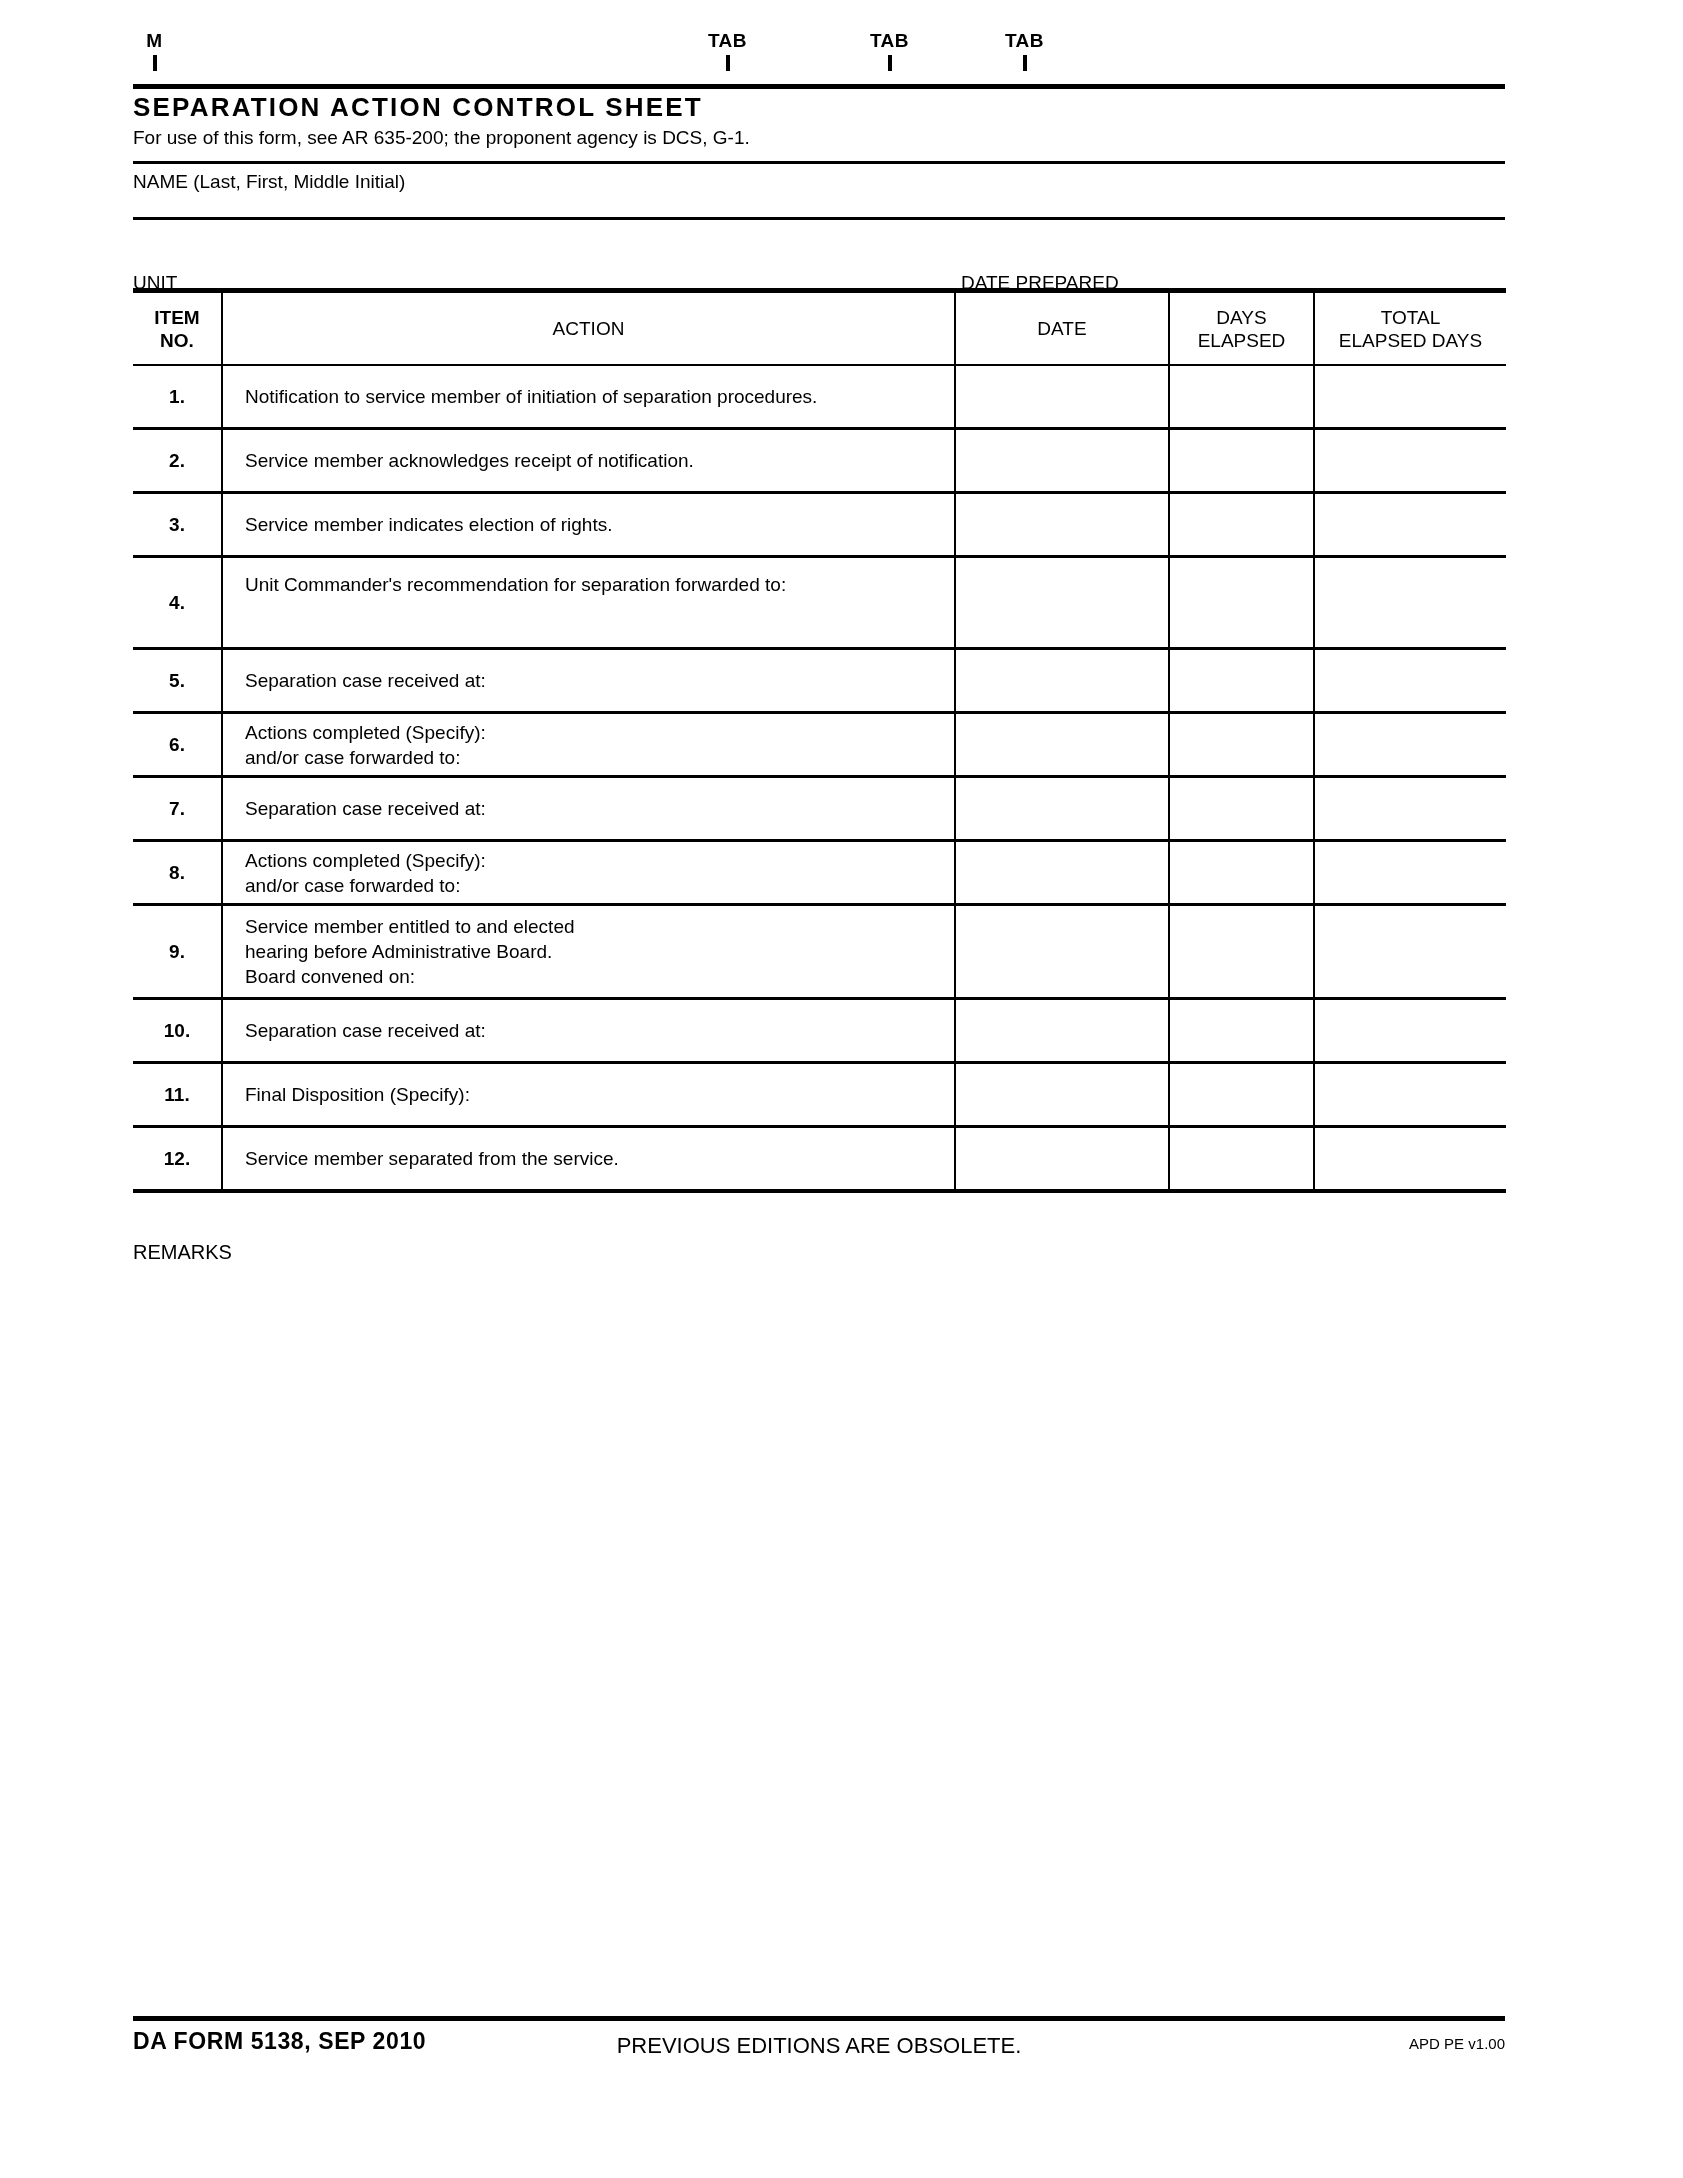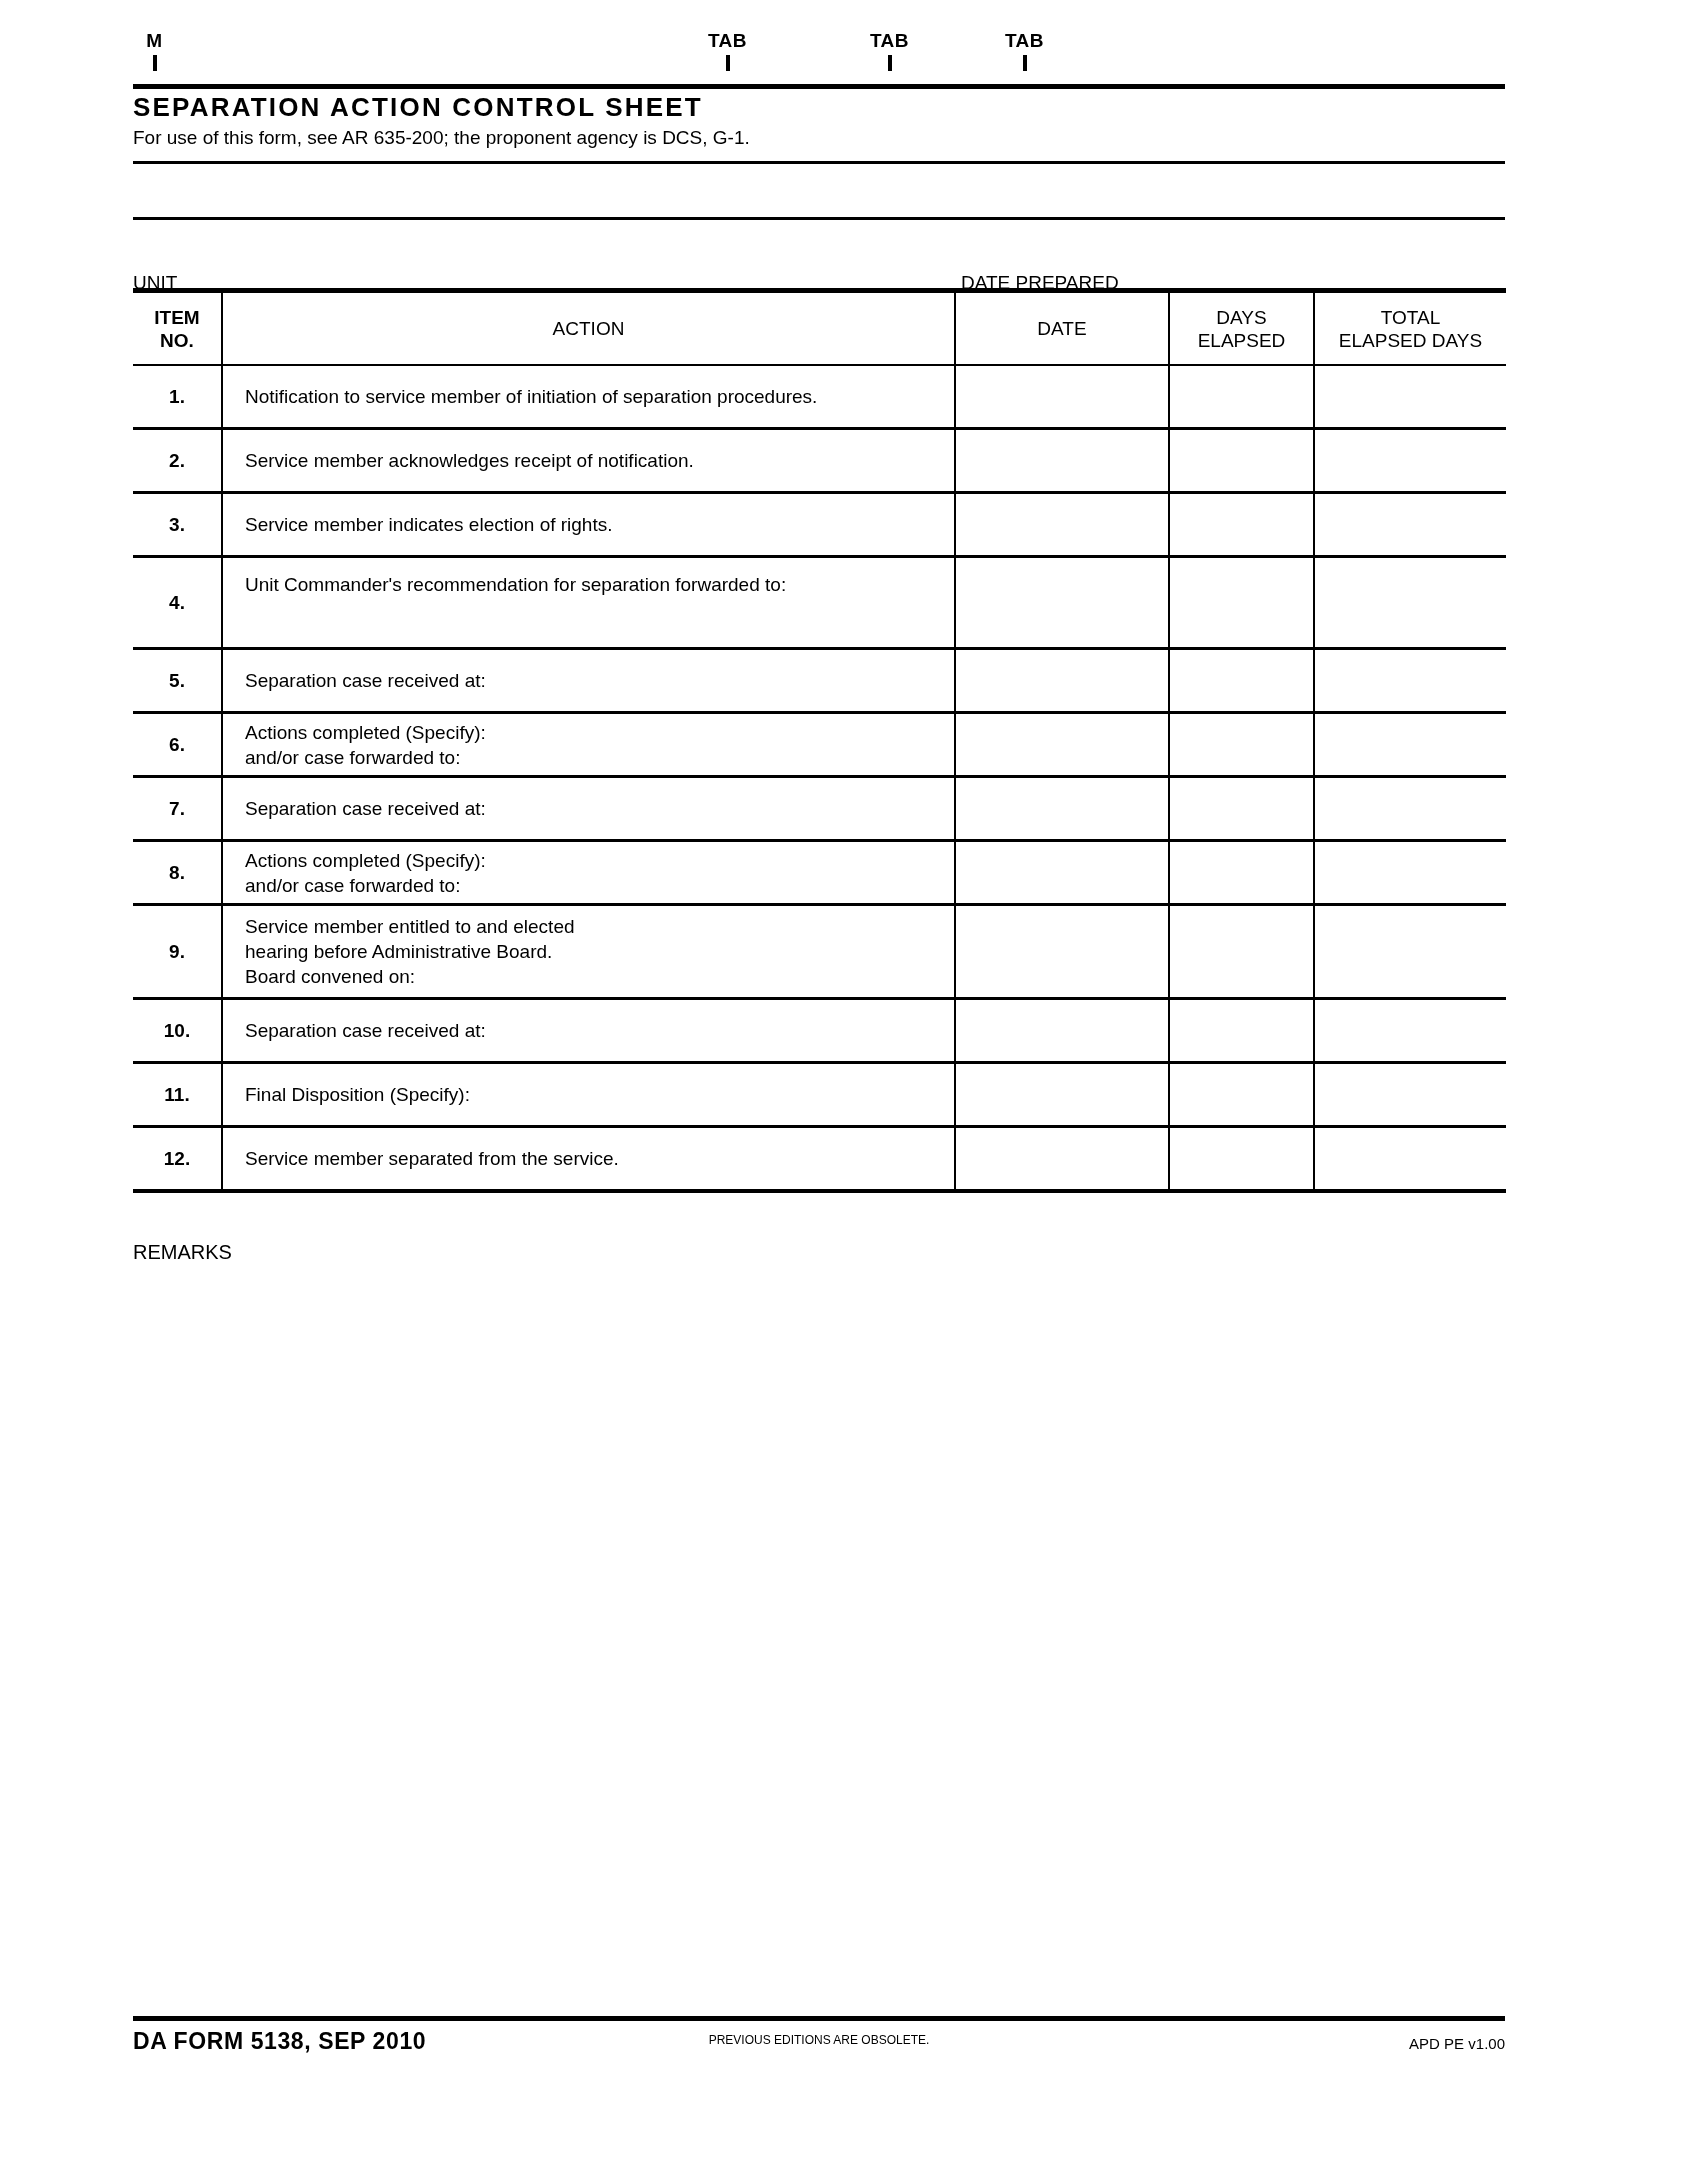--- a/index.html
+++ b/index.html
@@ -190,21 +190,21 @@
     font-weight: bold;
     letter-spacing: 0.6px;
     white-space: nowrap;
   }
   .footer-note {
     position: absolute;
     left: 0;
     right: 0;
     top: 11px;
     text-align: center;
-    font-size: 12px;
+    font-size: 22px;
     white-space: nowrap;
   }
   .footer-version {
     position: absolute;
     right: 0;
     top: 13px;
     font-size: 15px;
     white-space: nowrap;
   }
 </style>
@@ -234,20 +234,23 @@
 
   <div class="rule-heavy" style="left:133px; top:84px; width:1372px;"></div>
 
   <div class="title-block">
     <div class="form-title">SEPARATION ACTION CONTROL SHEET</div>
     <div class="form-subtitle">For use of this form, see AR 635-200; the proponent agency is DCS, G-1.</div>
   </div>
 
   <div class="rule-medium" style="left:133px; top:161px; width:1372px;"></div>
 
+  <div class="field-row" style="top:165px; height:51px;">
+    <span class="field-label" style="left:0; top:5px;">NAME  (Last, First, Middle Initial)</span>
+  </div>
   <div class="rule-medium" style="left:133px; top:217px; width:1372px;"></div>
 
   <div class="field-row" style="top:221px; height:50px;margin-top:45px;">
     <span class="field-label" style="left:0; top:5px;">UNIT</span>
     <span class="field-label" style="left:828px; top:5px;">DATE PREPARED</span>
   </div>
 
   <table class="form-table">
     <colgroup>
       <col class="c-item">

